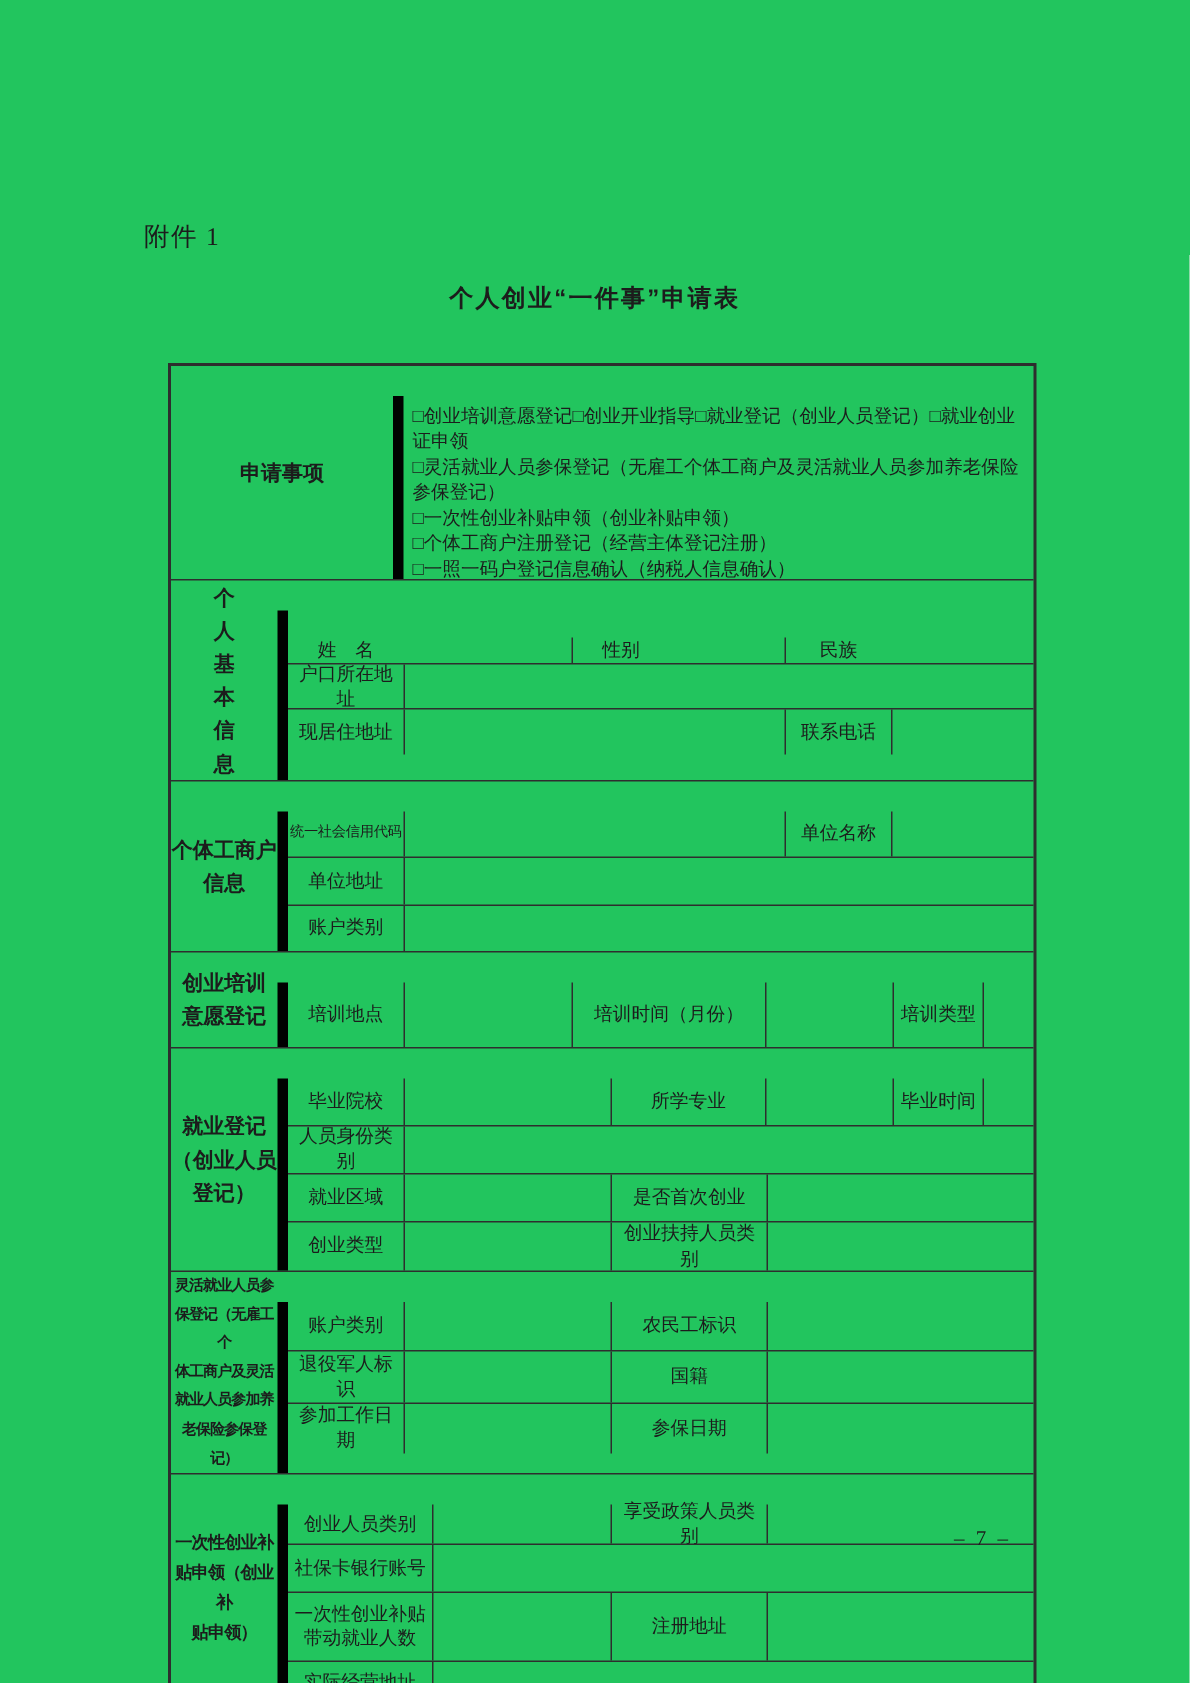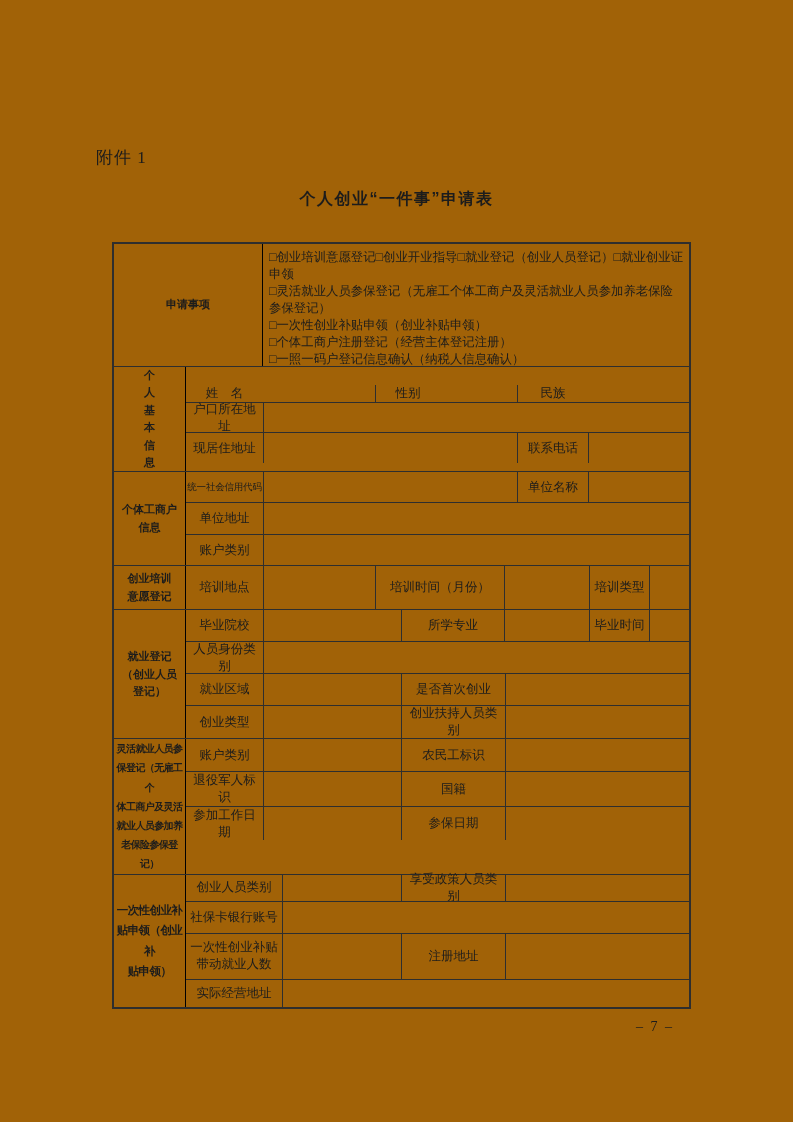--- a/index.html
+++ b/index.html
@@ -1,47 +1,47 @@
 <!DOCTYPE html>
 <html><head>
 <meta charset="utf-8">
 <style>
   html,body { margin:0; padding:0; background:#e8e8e8; }
   .page {
     position:relative; width:793px; height:1122px; margin:0 auto;
-    background:#a16207; color:#1c1c1c;
+    background:#22c55e; color:#1c1c1c;
     font-family:"Liberation Serif","DejaVu Serif",serif;
     overflow:hidden;
   }
   .attach-label { position:absolute; left:96px; top:146px; font-size:17px; letter-spacing:1px; }
   .doc-title {
     position:absolute; left:0; right:0; top:189px; text-align:center;
     font-size:16px; font-weight:bold; letter-spacing:1.5px;
     font-family:"Liberation Sans","DejaVu Sans",sans-serif;
   }
   .page-number { position:absolute; left:636px; top:1019px; font-size:14px; letter-spacing:2px; }
 
   .form-table {
     position:absolute; left:112px; top:242px; width:575px;
     border:2px solid #2e2e2e; box-sizing:content-box;
   }
   .section { display:flex; align-items:stretch; }
   .section:not(:first-child) { border-top:1px solid #2e2e2e; }
   .sec-label {
     flex:none; width:71px; box-sizing:border-box;
     display:flex; align-items:center; justify-content:center;
-    text-align:center; font-weight:bold; font-size:11px; line-height:1.58;
+    text-align:center; font-weight:bold; font-size:14px; line-height:1.58;
     white-space:pre-line; overflow:visible; padding:0;
     font-family:"Liberation Sans","DejaVu Sans",sans-serif;
   }
   .sec-label.vertical { letter-spacing:0; }
   .sec-label.sm { font-size:11.5px; letter-spacing:-0.6px; line-height:1.75; }
   .sec-label.xs { font-size:10px;  letter-spacing:-0.6px; line-height:1.92; }
-  .rows { flex:1 1 auto; min-width:0; border-left:1px solid #000000;
-          display:flex; flex-direction:column; }
+  .rows { flex:1 1 auto; min-width:0; border-left:7px solid #000000;
+          display:flex; flex-direction:column;margin-top:20px; }
   .row { display:flex; align-items:stretch; flex:none; }
   .row:not(:first-child) { border-top:1px solid #2e2e2e; }
   .cell {
     flex:none; box-sizing:border-box; min-width:0;
     display:flex; align-items:center; justify-content:center;
     text-align:center; font-size:12.5px; line-height:1.35;
     white-space:pre-line; padding:0 2px; overflow:visible;
   }
   .cell:not(:first-child) { border-left:1px solid #2e2e2e; }
   .cell.fill { flex:1 1 auto; }

